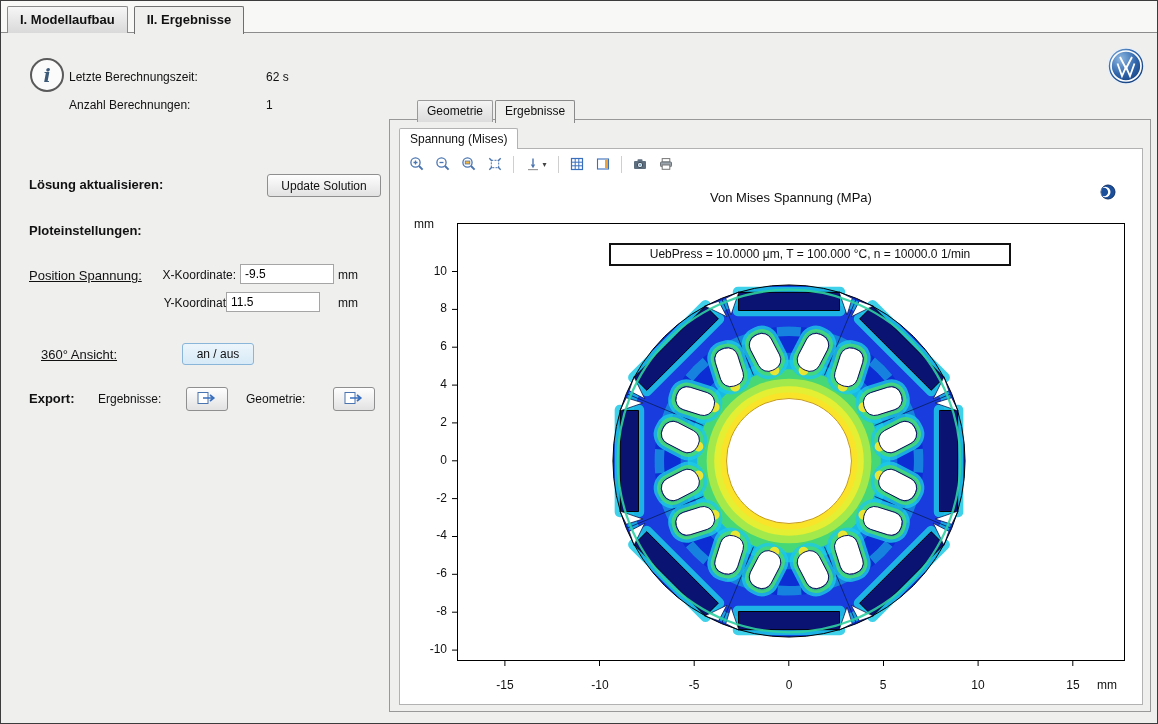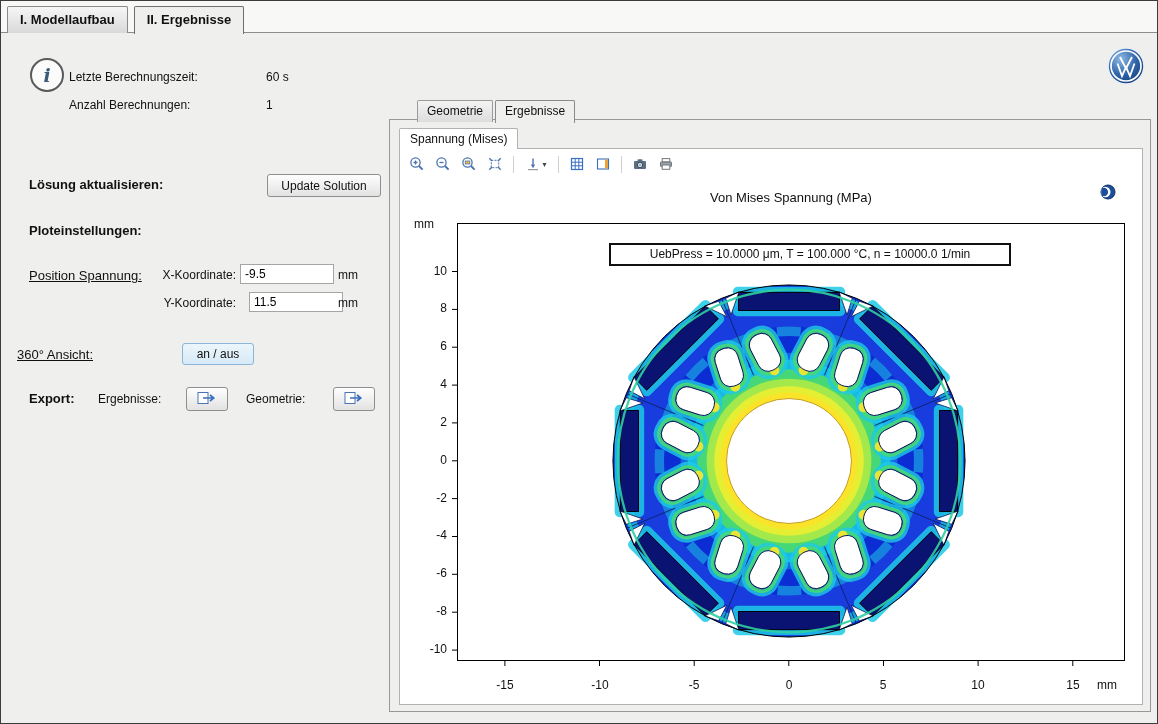--- a/index.html
+++ b/index.html
@@ -89,39 +89,39 @@
       </defs>
       <circle cx="19" cy="19" r="18" fill="url(#vwg)" stroke="#e9eff6" stroke-width="1.6"></circle>
       <circle cx="19" cy="19" r="15" fill="none" stroke="#fff" stroke-width="1.7"></circle>
       <path d="M13 10 L19 21.5 L25 10" fill="none" stroke="#fff" stroke-width="1.8"></path>
       <path d="M10.5 16.5 L15 29 L19 20 L23 29 L27.5 16.5" fill="none" stroke="#fff" stroke-width="1.8"></path>
     </svg>
   </div>
 
   <div class="info-circle">i</div>
   <div class="lbl" style="left:68px;top:69px;">Letzte Berechnungszeit:</div>
-  <div class="lbl" style="left:265px;top:69px;">60 s</div>
+  <div class="lbl" style="left:265px;top:69px;">62 s</div>
   <div class="lbl" style="left:68px;top:97px;">Anzahl Berechnungen:</div>
   <div class="lbl" style="left:265px;top:97px;">1</div>
 
   <div class="lbl h13" style="left:28px;top:176px;">Lösung aktualisieren:</div>
   <div class="btn" style="left:266px;top:173px;width:112px;height:21px;">Update Solution</div>
 
   <div class="lbl h13" style="left:28px;top:222px;">Ploteinstellungen:</div>
   <div class="lbl und" style="left:28px;top:267px;">Position Spannung:</div>
 
   <div class="lbl" style="left:155px;top:267px;width:80px;text-align:right;">X-Koordinate:</div>
   <input class="input" style="left: 239px; top: 263px; width: 84px;" value="-9.5">
   <div class="lbl" style="left:337px;top:267px;">mm</div>
 
   <div class="lbl" style="left:155px;top:295px;width:80px;text-align:right;">Y-Koordinate:</div>
-  <input class="input" style="left: 248px; top: 291px; width: 84px;" value="11.5">
+  <input class="input" style="left: 225px; top: 291px; width: 84px;" value="11.5">
   <div class="lbl" style="left:337px;top:295px;">mm</div>
 
-  <div class="lbl und" style="left:16px;top:346px;">360° Ansicht:</div>
+  <div class="lbl und" style="left:40px;top:346px;">360° Ansicht:</div>
   <div class="btn btn-blue" style="left:156px;top:342px;width:70px;height:20px;margin-left:25px;">an / aus</div>
 
   <div class="lbl h13" style="left:28px;top:390px;">Export:</div>
   <div class="lbl" style="left:97px;top:391px;">Ergebnisse:</div>
   <div class="btn" style="left:185px;top:386px;width:40px;height:22px;">
     <span>
       <svg width="20" height="14" viewBox="0 0 20 14">
         <rect x="1" y="1.5" width="10" height="11" fill="#fff" stroke="#4a74b0"></rect>
         <path d="M6 7 H15.5 M13 4 L16.8 7 L13 10" fill="none" stroke="#3a6fbd" stroke-width="1.6"></path>
       </svg>

